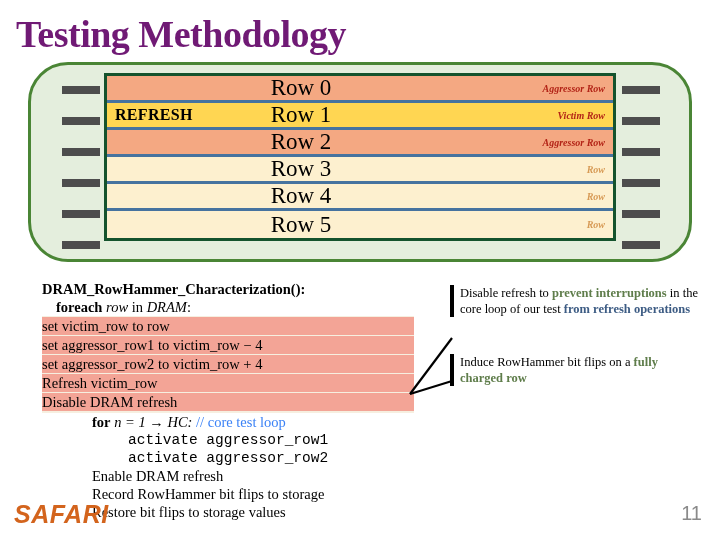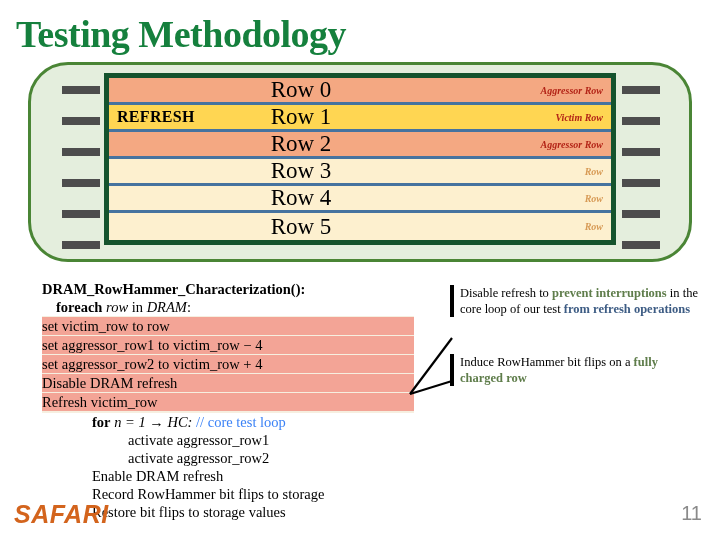--- a/index.html
+++ b/index.html
@@ -17,21 +17,21 @@
 
   
   #slide-title {
     position: absolute;
     left: 16px;
     top: 12px;
     font-family: "Liberation Serif", serif;
     font-weight: bold;
     font-size: 38px;
     line-height: 44px;
-    color: #15803d;
+    color: #701a75;
     letter-spacing: -0.5px;
     white-space: nowrap;
   }
 
   
   #dram-chip {
     position: absolute;
     left: 28px;
     top: 62px;
     width: 664px;
@@ -49,21 +49,21 @@
     height: 8px;
     background: #4d4d4d;
   }
 
   
   #row-table {
     position: absolute;
     left: 104px;
     top: 73px;
     width: 512px;
-    border: 5px solid #14532d;
+    border: 3px solid #14532d;
     box-sizing: border-box;
     background: #46739f;
   }
   .dram-row {
     position: relative;
     height: 27px;
     box-sizing: border-box;
     border-bottom: 3px solid #46739f;
     display: flex;
     align-items: center;
@@ -137,21 +137,21 @@
     background: #f6efe0;
     padding: 1px 0;
   }
   .code-line.hl {
     background: #f3a496;
     margin-bottom: 1px;
     padding-left: 0;
   }
   .ind1 { padding-left: 14px; }
   .ind2 { padding-left: 50px; }
-  .ind3 { padding-left: 86px; }
+  .ind3 { padding-left: 86px; font-family: Liberation Mono, monospace; }
   .kw   { font-weight: bold; }
   .it   { font-style: italic; }
   .cmt  { color: #3b82f6; }
 
   
   #connectors {
     position: absolute;
     left: 0; top: 0;
     width: 720px; height: 540px;
     pointer-events: none;
@@ -253,22 +253,22 @@
 <div id="pseudocode">
 
   <div class="code-line kw">DRAM_RowHammer_Characterization():</div>
 
   <div class="code-line ind1"><span class="kw">foreach</span> <span class="it">row</span><span> in </span><span class="it">DRAM</span><span>:</span></div>
 
   <div id="code-highlight-block">
     <div class="code-line hl ind2">set victim_row to row</div>
     <div class="code-line hl ind2">set aggressor_row1 to victim_row − 4</div>
     <div class="code-line hl ind2">set aggressor_row2 to victim_row + 4</div>
+    <div class="code-line hl ind2">Refresh victim_row</div>
     <div class="code-line hl ind2">Disable DRAM refresh</div>
-    <div class="code-line hl ind2">Refresh victim_row</div>
   </div>
 
   <div class="code-line ind2"><span class="kw">for</span> <span class="it">n = 1 → HC:</span> <span class="cmt">// core test loop</span></div>
 
   <div class="code-line ind3">activate aggressor_row1</div>
   <div class="code-line ind3">activate aggressor_row2</div>
 
   <div class="code-line ind2">Enable DRAM refresh</div>
   <div class="code-line ind2">Record RowHammer bit flips to storage</div>
   <div class="code-line ind2">Restore bit flips to storage values</div>

